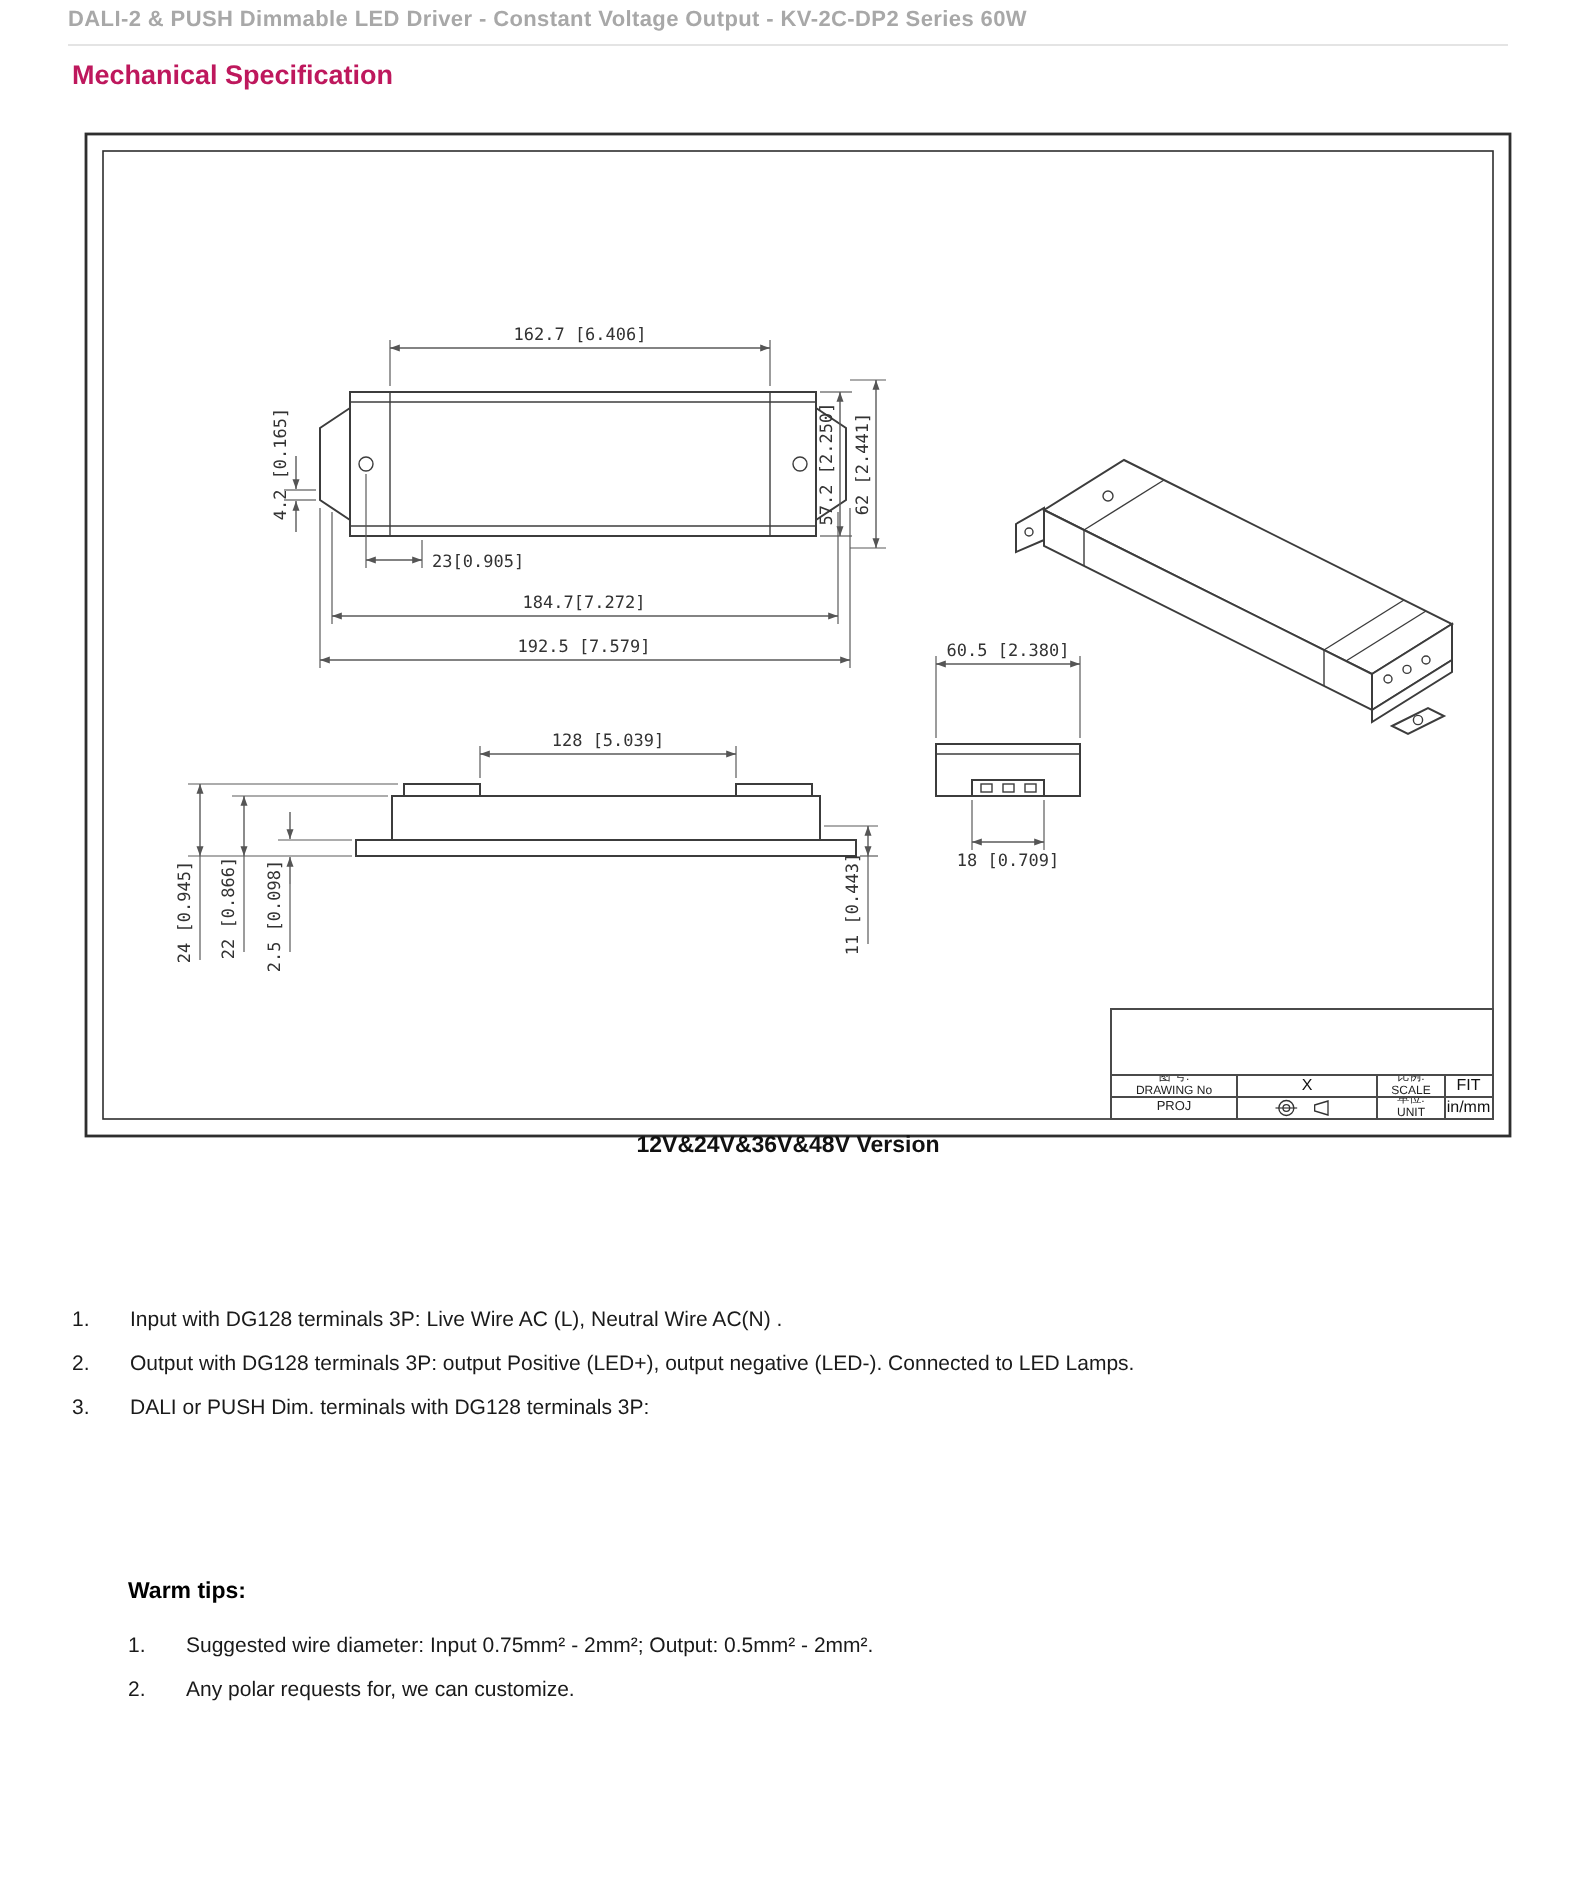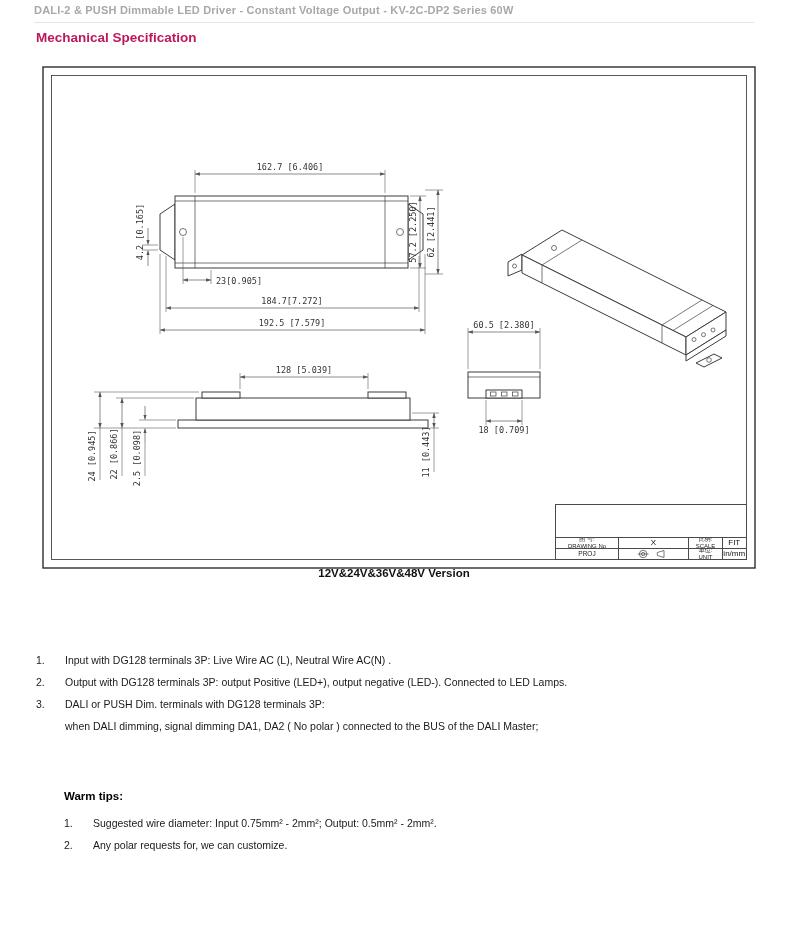--- a/index.html
+++ b/index.html
@@ -263,24 +263,20 @@
       <span class="note-text">Input with DG128 terminals 3P: Live Wire AC (L), Neutral Wire AC(N) .</span>
     </div>
     <div class="note-row">
       <span class="note-num">2.</span>
       <span class="note-text">Output with DG128 terminals 3P: output Positive (LED+), output negative (LED-). Connected to LED Lamps.</span>
     </div>
     <div class="note-row">
       <span class="note-num">3.</span>
       <span class="note-text">DALI or PUSH Dim. terminals with DG128 terminals 3P:</span>
     </div>
-    <div class="note-row">
-      <span class="note-num"></span>
-      <span class="note-text">when DALI dimming, signal dimming DA1, DA2 ( No polar ) connected to the BUS of the DALI Master;</span>
-    </div>
   </div>
 
   <div class="warm">
     <div class="warm-title">Warm tips:</div>
     <div class="note-row">
       <span class="note-num">1.</span>
       <span class="note-text">Suggested wire diameter: Input 0.75mm² - 2mm²; Output: 0.5mm² - 2mm².</span>
     </div>
     <div class="note-row">
       <span class="note-num">2.</span>

